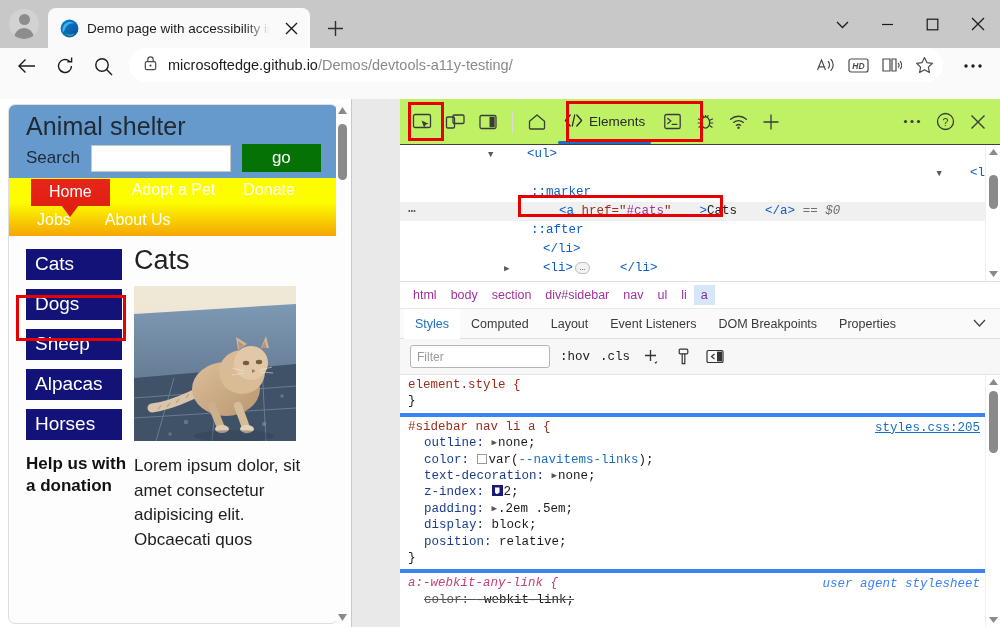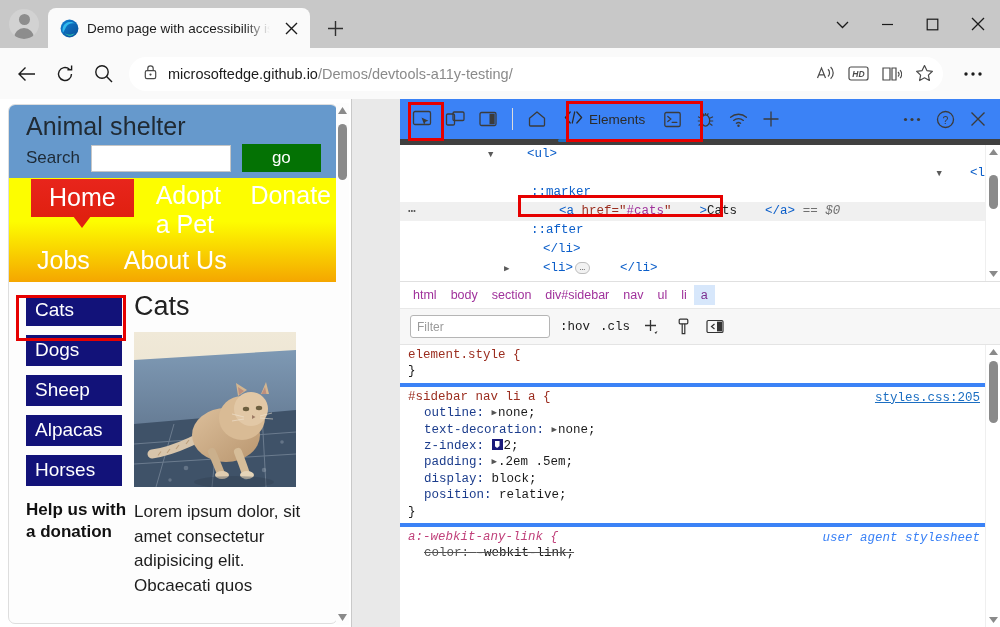--- a/index.html
+++ b/index.html
@@ -54,21 +54,21 @@
   }
   .titlebar-spacer { flex:1; height:48px; }
   .win-controls { display:flex; height:48px; align-items:center; }
   .win-btn {
     width:45px; height:48px; display:flex; align-items:center; justify-content:center;
     color:#1b1b1b;
   }
 
   
   .toolbar {
-    height:51px; background:#fafafa; display:flex; align-items:center;
+    height:51px; background:#fafafa; display:flex; align-items:flex-start;
     padding:0 9px; gap:2px;
   }
   .tb-btn {
     width:36px; height:36px; border-radius:5px; display:flex; align-items:center;
     justify-content:center; color:#1b1b1b; flex:0 0 36px;
   }
   .omnibox {
     flex:1; height:34px; background:#ffffff; border-radius:17px; margin:0 6px;
     display:flex; align-items:center; padding:0 4px 0 14px; gap:10px;
     min-width:0;
@@ -107,21 +107,21 @@
   .go-btn {
     width:79px; height:28px; background:#047204; color:#ffffff; font-size:17px;
     display:flex; align-items:center; justify-content:center;
   }
   .site-nav {
     background:linear-gradient(#fdfd00 0%, #fdfd00 42%, #f5a600 100%);
     padding:1px 0 5px 0; position:relative;
   }
   .navrow { display:flex; align-items:flex-start; padding-left:22px; gap:16px; }
   .navrow2 { display:flex; align-items:flex-start; padding-left:22px; gap:22px; margin-top:3px;}
-  .nav-item { font-size:25px; color:#ffffff; padding:2px 6px; }
+  .nav-item { font-size:16px; color:#ffffff; padding:2px 6px; }
   .nav-home {
     background:linear-gradient(#e8251c 0%, #e02010 100%); color:#ffffff;
     padding:4px 18px 5px 18px; position:relative;
   }
   .nav-home:after {
     content:""; position:absolute; left:50%; bottom:-11px; transform:translateX(-50%);
     border-left:9px solid transparent; border-right:9px solid transparent;
     border-top:12px solid #e02010;
   }
 
@@ -153,21 +153,21 @@
     position:absolute; top:6px; left:2px; width:9px; height:56px; border-radius:5px;
     background:#8a8a8a;
   }
 
   
   .devtools {
     flex:1; background:#ffffff; display:flex; flex-direction:column; min-width:0;
   }
   .dt-toolbar {
     height:46px; display:flex; align-items:center; padding:0 6px; gap:1px;
-    border-bottom:6px solid #404040; background:#3b82f6; position:relative;justify-content:center;
+    border-bottom:1px solid #404040; background:#bef264; position:relative;justify-content:center;
   }
   .dt-btn {
     width:32px; height:32px; display:flex; align-items:center; justify-content:center;
     color:#3b3b3b; flex:0 0 32px; border-radius:4px;
   }
   .dt-sep { width:1px; height:22px; background:#dcdcdc; margin:0 7px; flex:0 0 1px; }
   .dt-tab {
     height:33px; display:flex; align-items:center; gap:6px; padding:0 10px;
     font-size:13.5px; color:#2b2b2b; border-radius:3px; position:relative;
   }
@@ -674,20 +674,33 @@
         <span class="crumb">html</span>
         <span class="crumb">body</span>
         <span class="crumb">section</span>
         <span class="crumb">div#sidebar</span>
         <span class="crumb">nav</span>
         <span class="crumb">ul</span>
         <span class="crumb">li</span>
         <span class="crumb active">a</span>
       </div>
 
+      <div class="styles-tabs">
+        <span class="st-tab active">Styles</span>
+        <span class="st-tab">Computed</span>
+        <span class="st-tab">Layout</span>
+        <span class="st-tab">Event Listeners</span>
+        <span class="st-tab">DOM Breakpoints</span>
+        <span class="st-tab">Properties</span>
+        <span class="st-more">
+          <svg width="13" height="9" viewBox="0 0 13 9">
+              <path d="M1 1l5.5 6L12 1" stroke="#444" stroke-width="1.3" fill="none"></path>
+            </svg>
+        </span>
+      </div>
 
       <div class="filter-bar">
         <span class="filter-input">Filter</span>
         <span class="fb-link">:hov</span>
         <span class="fb-link">.cls</span>
         <span class="fb-icon">
           <svg width="17" height="17" viewBox="0 0 17 17">
             <path d="M7.5 2v11M2 7.5h11" stroke="#333" stroke-width="1.3"></path>
             <path d="M11.5 14.5l3-1.5-1.5 3z" fill="#333"></path>
           </svg>
@@ -711,20 +724,21 @@
 
         <div class="css-block">
           <span class="sel-name">element.style {</span>
           <div class="brace">}</div>
         </div>
 
         <div class="css-block">
           <span class="sel-name">#sidebar nav li a {</span>
           <a class="src-link">styles.css:205</a>
           <span class="prop"><span>outline:</span> <span class="arrow-tri">▶</span><span class="val">none;</span></span>
+          <span class="prop"><span>color:</span> <span class="swatch-w"></span><span class="kw">var(</span><span class="varn">--navitems-links</span><span class="kw">);</span></span>
           <span class="prop"><span>text-decoration:</span> <span class="arrow-tri">▶</span><span class="val">none;</span></span>
           <span class="prop"><span>z-index:</span> <span class="swatch-b"></span><span class="val">2;</span></span>
           <span class="prop"><span>padding:</span> <span class="arrow-tri">▶</span><span class="val">.2em .5em;</span></span>
           <span class="prop"><span>display:</span> <span class="val">block;</span></span>
           <span class="prop"><span>position:</span> <span class="val">relative;</span></span>
           <div class="brace">}</div>
         </div>
 
         <div class="css-block">
           <span class="sel-name ua">a:-webkit-any-link {</span>

